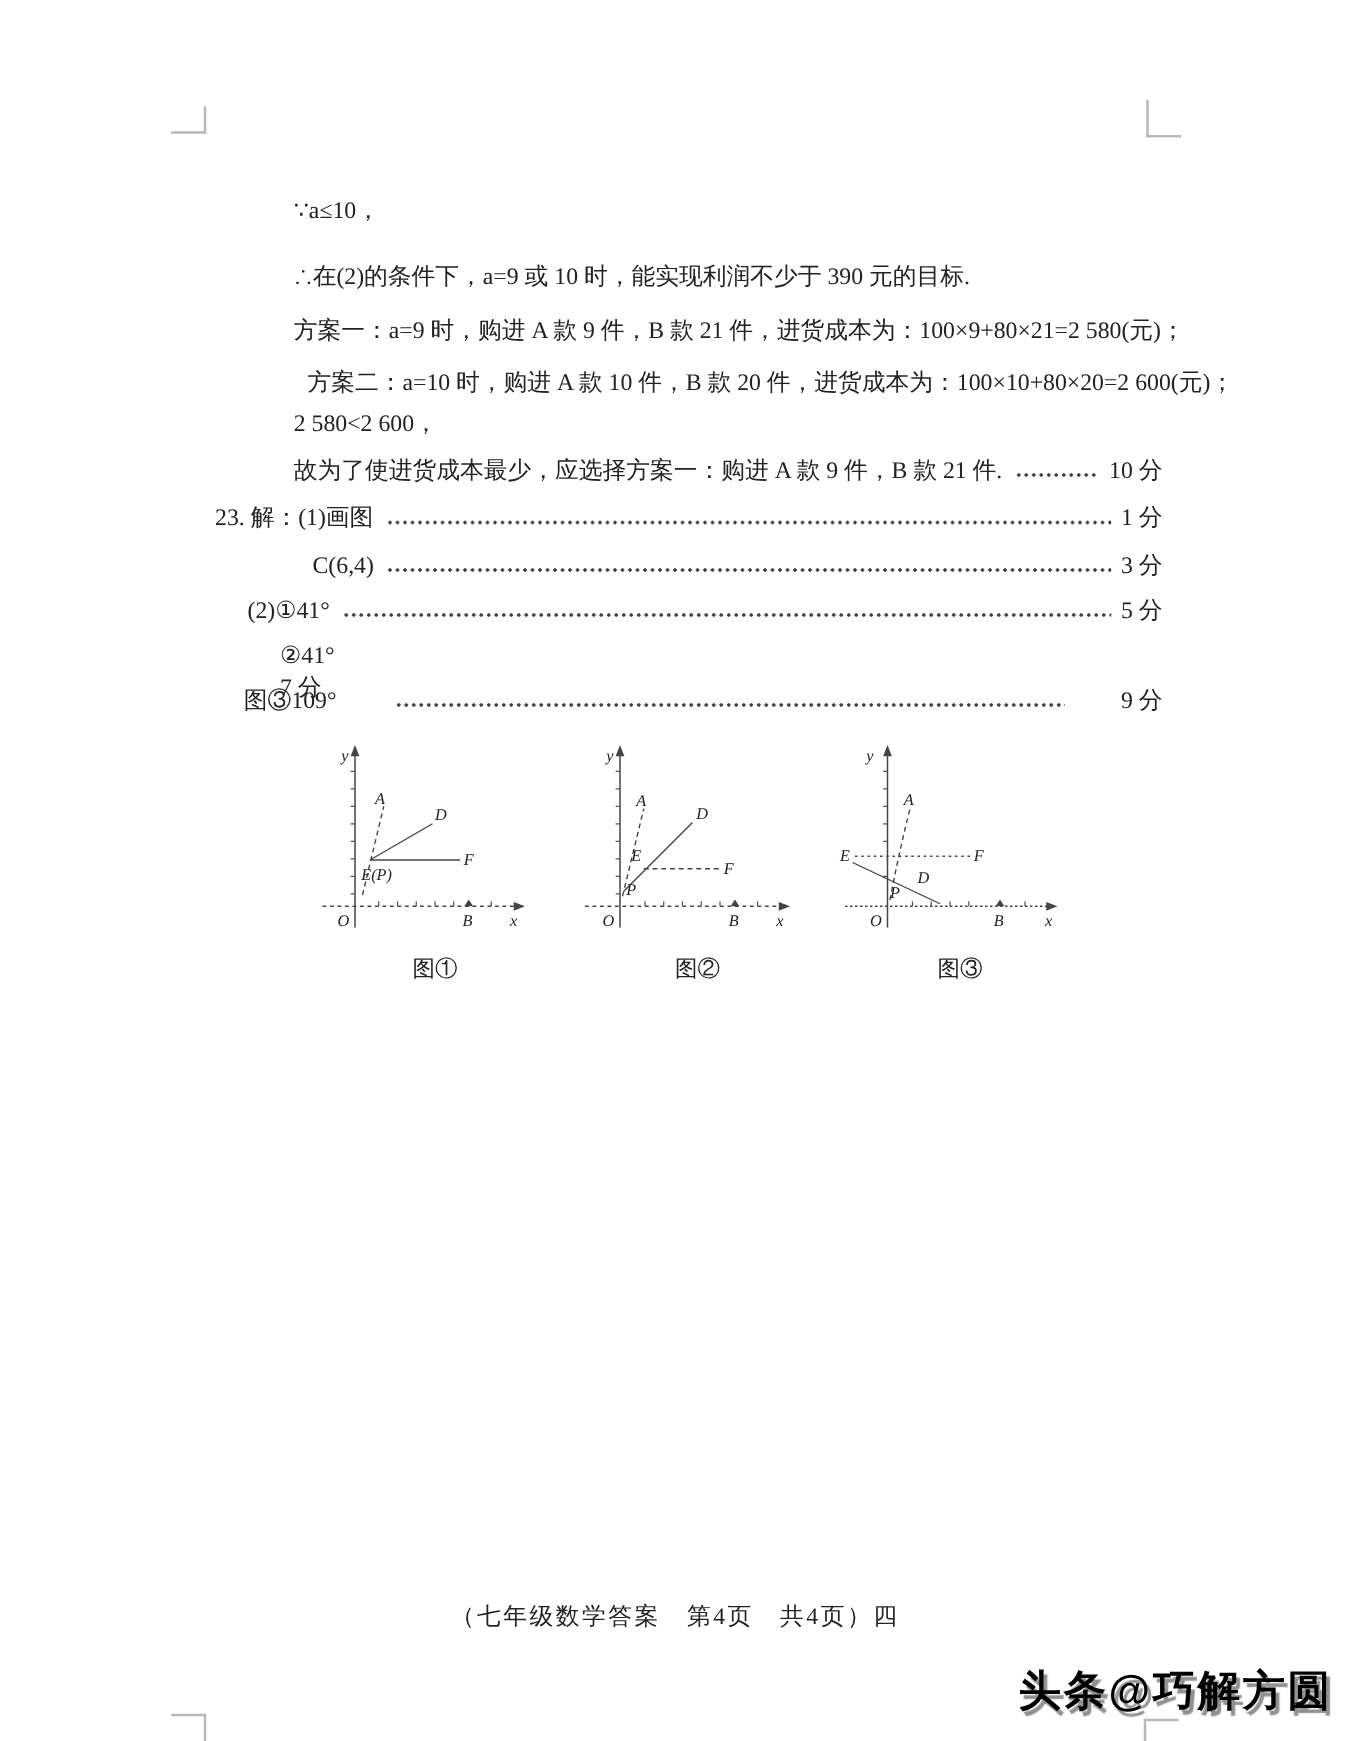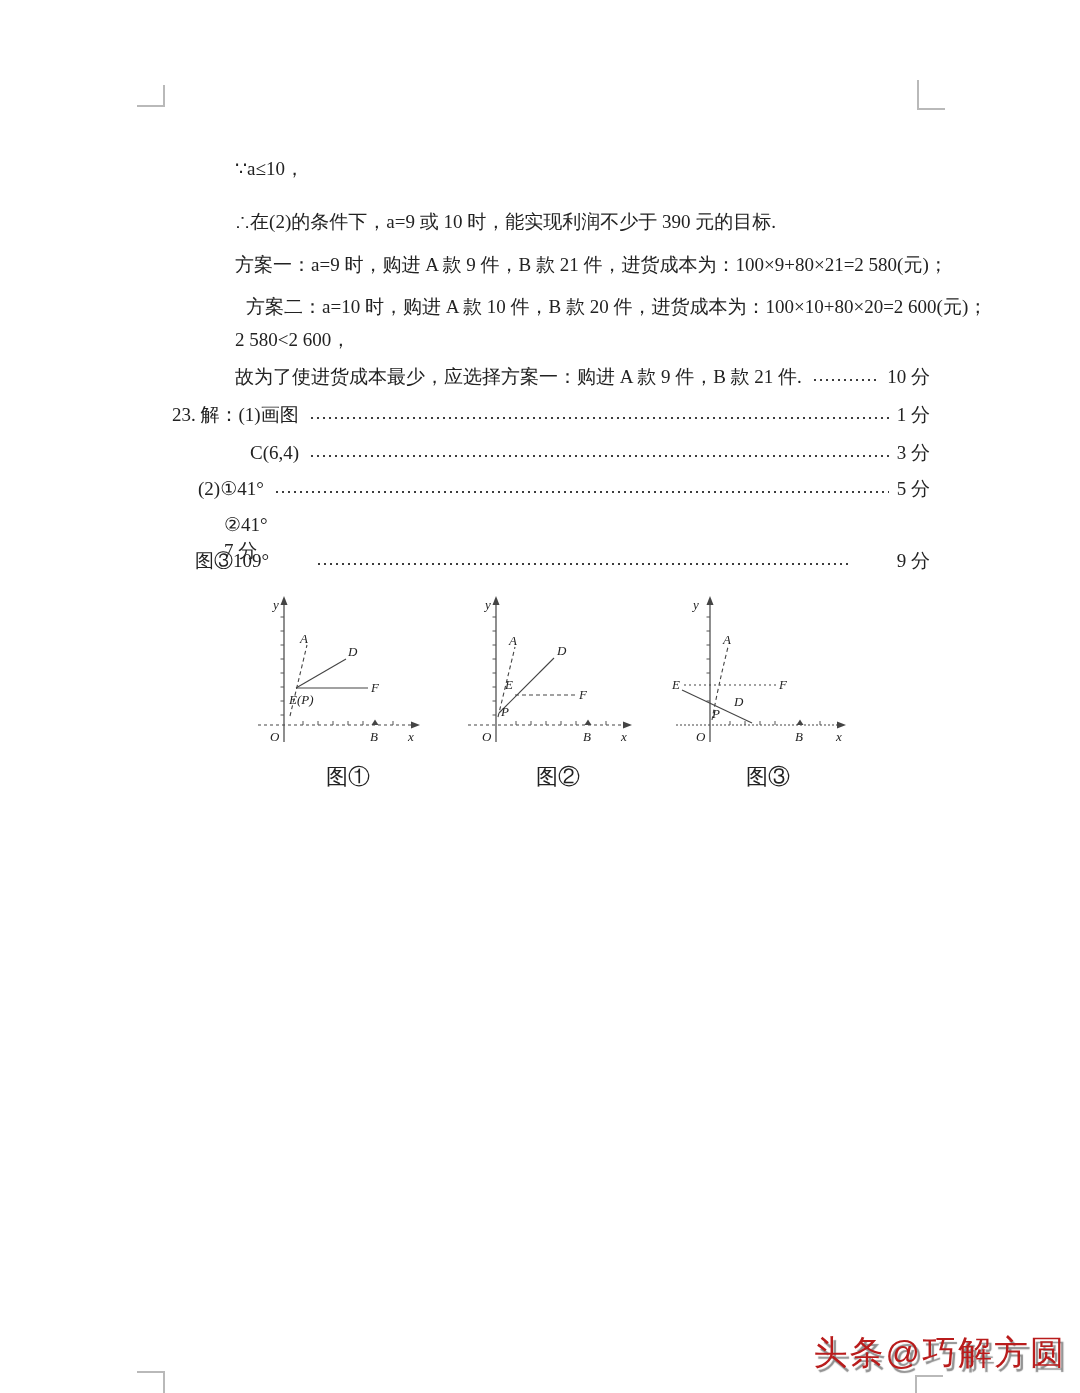--- a/index.html
+++ b/index.html
@@ -32,44 +32,44 @@
     align-self:stretch;
     margin:0 8px 0 10px;
     background-image:radial-gradient(circle,#3c3c3c 1.15px,transparent 1.45px);
     background-size:6px 6px;
     background-repeat:repeat-x;
     background-position:left 64%;
   }
   .line .score{white-space:nowrap;}
 
   .figure{position:absolute;width:200px;text-align:center;}
-  .figure .caption{font-size:22px;margin-top:4px;color:#222;}
+  .figure .caption{font-size:18px;margin-top:4px;color:#222;}
   svg text.lbl{
     font-family:"Liberation Serif","DejaVu Serif",serif;
     font-style:italic;
     font-size:13px;
     fill:#222;
   }
 
   .footer{
     position:absolute;
     top:1280px;left:0;width:100%;
     text-align:center;
     font-size:19px;
     letter-spacing:2px;
     color:#222;
   }
   .watermark{
     position:absolute;
     top:1330px;right:14px;
     font-family:"Liberation Sans","DejaVu Sans",sans-serif;
-    font-weight:400;
+    font-weight:700;
     font-size:34px;
     letter-spacing:2px;
-    color:#b91c1c;
+    color:#000000;
     text-shadow:3px 4px 1px #8f8f8f;
     margin-left:14px;
   }
 </style>
 </head>
 <body>
 
 <div class="page">
 
   <div class="crop tl"></div>
@@ -248,15 +248,16 @@
       <text class="lbl" x="111" y="97">F</text>
       <text class="lbl" x="66" y="114">D</text>
       <text class="lbl" x="44" y="126">P</text>
       <text class="lbl" x="28" y="149">O</text>
       <text class="lbl" x="127" y="149">B</text>
       <text class="lbl" x="168" y="149">x</text>
     </svg>
     <div class="caption">图③</div>
   </div>
 
+  <div class="footer">（七年级数学答案　第4页　共4页）四</div>
   <div class="watermark">头条@巧解方圆</div>
 
 </div>
 
 </body></html>

